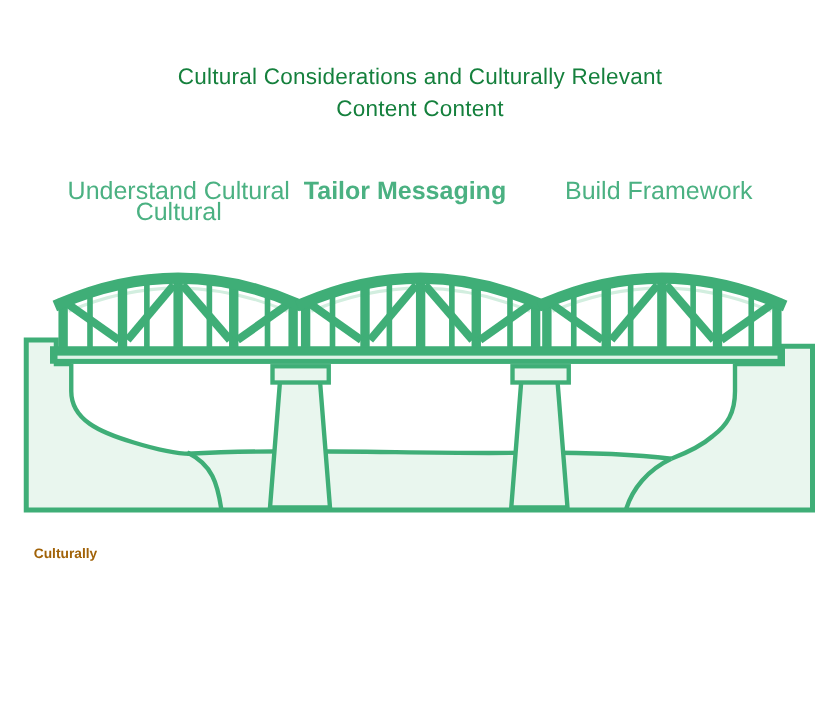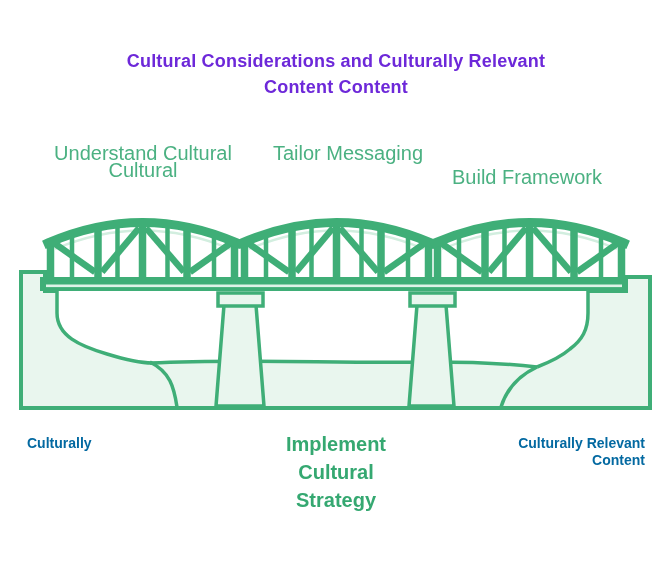--- a/index.html
+++ b/index.html
@@ -2,29 +2,29 @@
 <html><head>
 <meta charset="utf-8">
 <style>
   html,body{margin:0;padding:0;background:#ffffff;}
   .stage{
     position:relative;width:672px;height:565px;background:#ffffff;overflow:hidden;
     font-family:"Liberation Sans","DejaVu Sans",sans-serif;
   }
   .page-title{
     position:absolute;top:48px;left:0;width:672px;text-align:center;
-    color:#6d28d9;font-size:18px;font-weight:bold;line-height:26px;letter-spacing:.2px;
+    color:#15803d;font-size:18px;font-weight:normal;line-height:26px;letter-spacing:.2px;
   }
   .step-label{
     position:absolute;top:145px;width:200px;text-align:center;
     color:#4bb182;font-size:20px;font-weight:400;line-height:17px;
   }
-  .step-1{left:43px;} .step-2{left:248px;} .step-3{left:427px;margin-top:24px;}
+  .step-1{left:43px;} .step-2{left:224px;font-weight:bold;} .step-3{left:427px;}
   .outcome{
-    position:absolute;color:#0369a1;font-weight:bold;font-size:14px;line-height:17px;
+    position:absolute;color:#a16207;font-weight:bold;font-size:11px;line-height:17px;
   }
   .outcome-left{left:27px;top:435px;text-align:left;width:180px;}
   .outcome-right{right:27px;top:435px;text-align:right;width:190px;}
   .outcome-center{
     left:216px;top:430px;width:240px;text-align:center;
     font-size:20px;line-height:28px;color:#35a871;
   }
   .bridge-svg{position:absolute;left:0;top:0;}
   .line{display:block;}
 </style>
@@ -108,23 +108,14 @@
       </g>
     </defs>
     <use href="#truss-span" x="46"></use>
     <use href="#truss-span" x="240"></use>
     <use href="#truss-span" x="433"></use>
   </svg>
 
   <div class="outcome outcome-left">
     <span class="line">Culturally</span>
   </div>
-  <div class="outcome outcome-center">
-    <span class="line">Implement</span>
-    <span class="line">Cultural</span>
-    <span class="line">Strategy</span>
-  </div>
-  <div class="outcome outcome-right">
-    <span class="line">Culturally Relevant</span>
-    <span class="line">Content</span>
-  </div>
 
 </div>
 
 </body></html>

